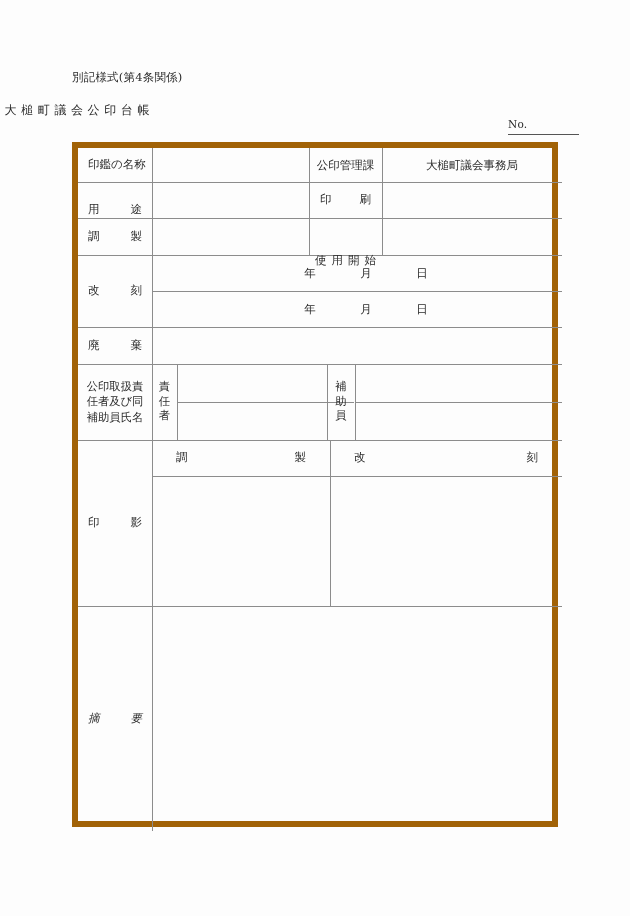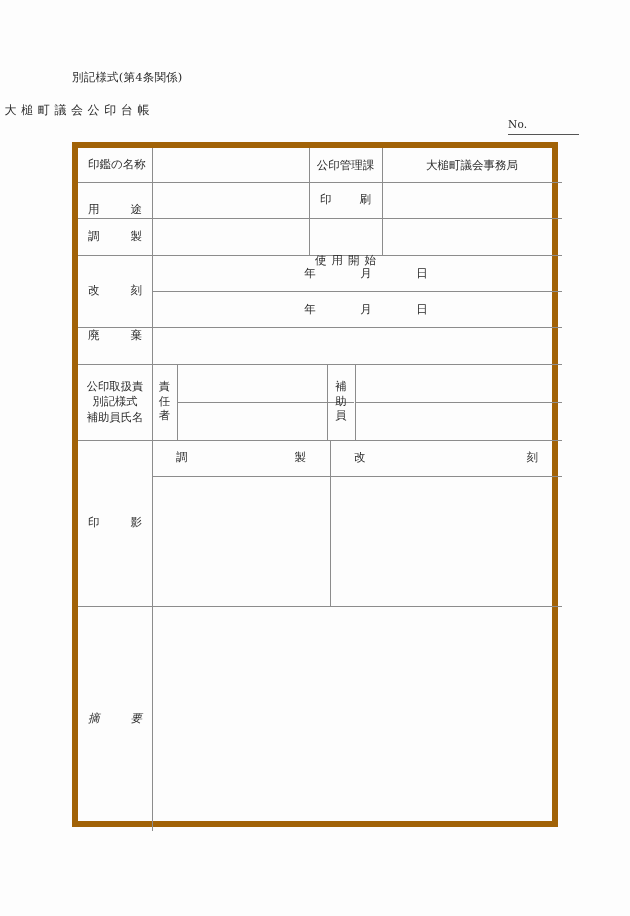--- a/index.html
+++ b/index.html
@@ -218,29 +218,29 @@
       <span class="d" style="width:56px;">年</span>
       <span class="d" style="width:56px;">月</span>
       <span class="d" style="width:56px;">日</span>
     </div>
     <div class="date-row" style="left:74px; top:143px; width:410px; height:36px; padding-left:130px;">
       <span class="d" style="width:56px;">年</span>
       <span class="d" style="width:56px;">月</span>
       <span class="d" style="width:56px;">日</span>
     </div>
 
-    <div class="cell" style="left:0; top:169px; width:74px; height:37px; padding:12px 10px;">
+    <div class="cell" style="left:0; top:179px; width:74px; height:37px; padding:12px 10px;">
       <span class="lbl-spread">廃棄</span>
     </div>
     <div class="cell" style="left:74px; top:179px; width:410px; height:37px; padding:0 8px;">
       <span class="lbl-plain"></span>
     </div>
 
     <div class="cell" style="left:0; top:216px; width:74px; height:76px; padding:16px 3px;">
-      <span class="multiline"><span>公印取扱責</span><br><span>別記様式</span><br><span>補助員氏名</span></span>
+      <span class="multiline"><span>公印取扱責</span><br><span>任者及び同</span><br><span>補助員氏名</span></span>
     </div>
 
     <div class="cell" style="left:74px; top:216px; width:25px; height:76px;">
       <span class="vertical">
         <span>責</span>
         <span>任</span>
         <span>者</span>
       </span>
     </div>
     <div class="cell" style="left:99px; top:216px; width:150px; height:38px; padding:0 8px;">

